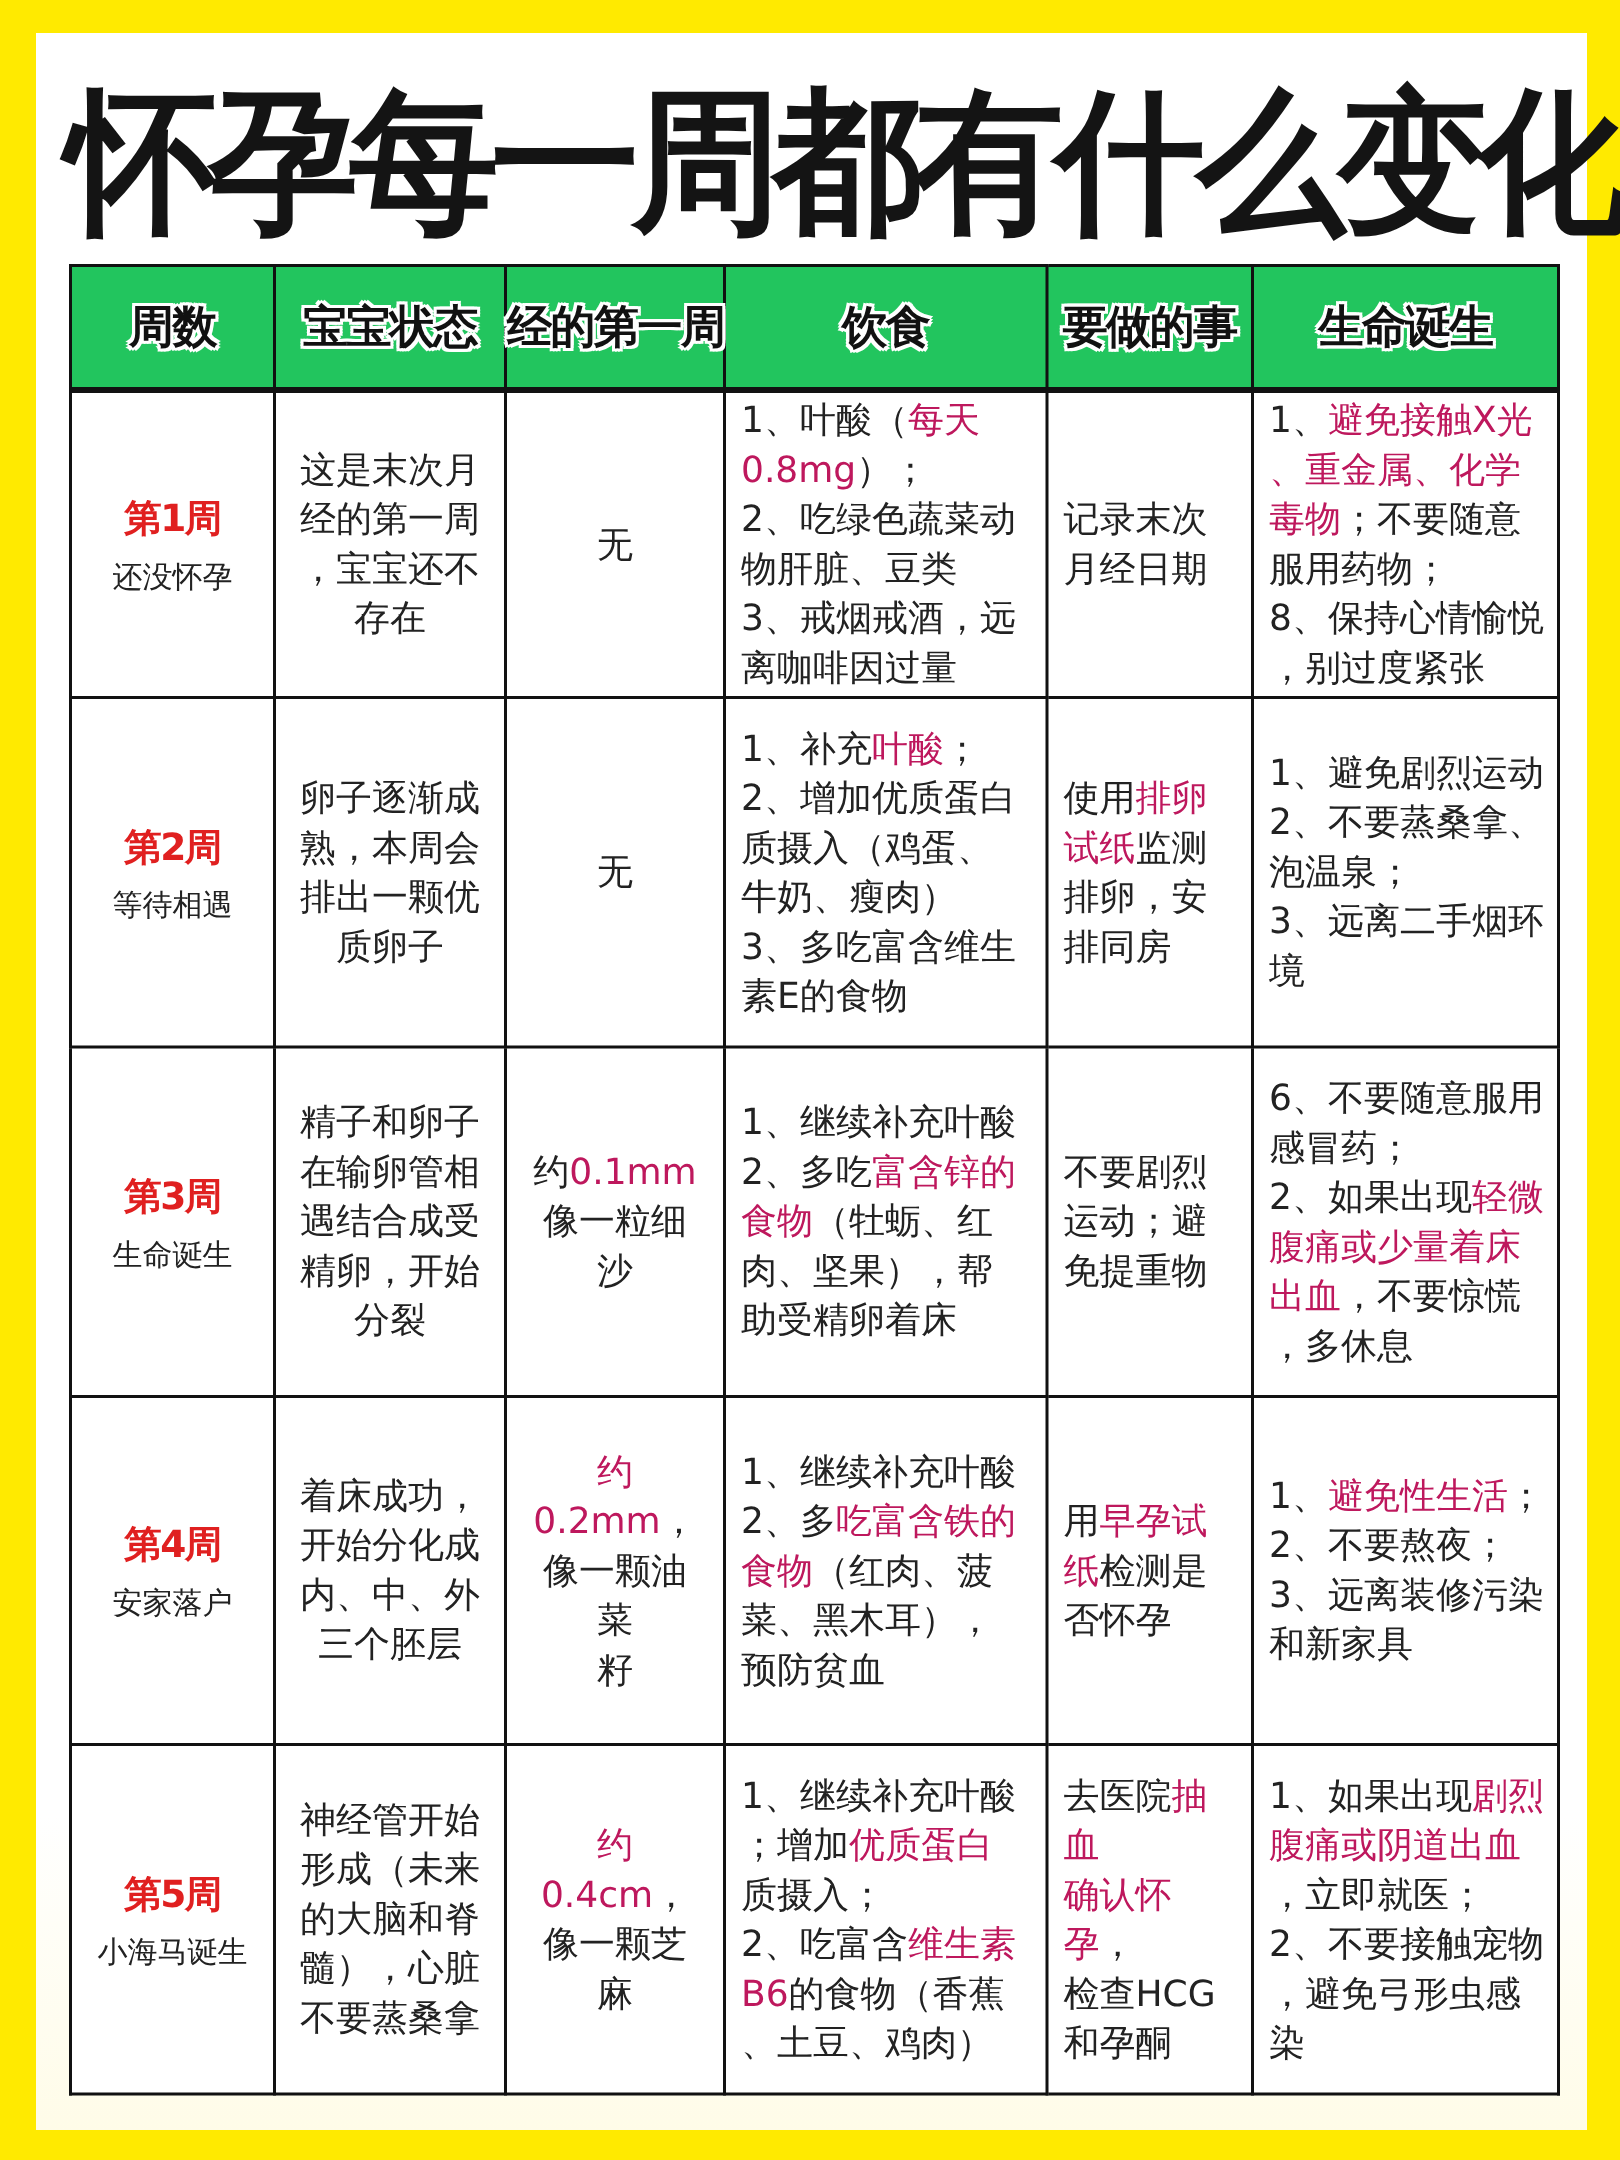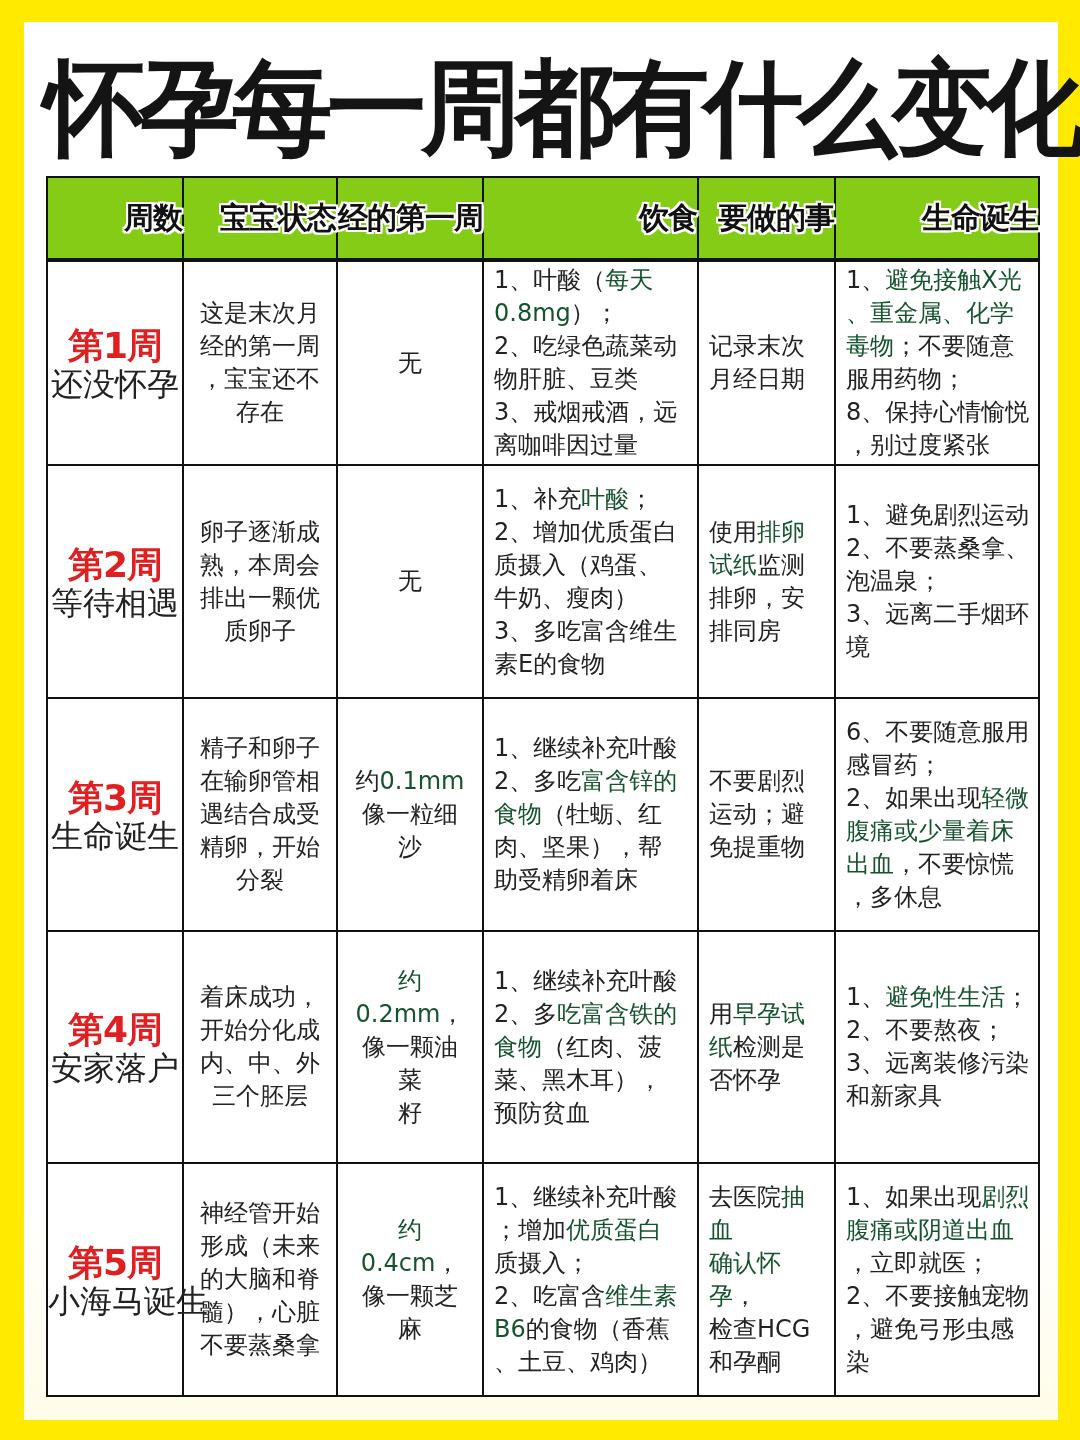--- a/index.html
+++ b/index.html
@@ -29,42 +29,42 @@
     width: 992px;
     border-collapse: collapse;
     table-layout: fixed;
   }
   table.weeks td, table.weeks th {
     border: 2px solid #111;
     padding: 0;
     vertical-align: middle;
   }
   table.weeks thead th {
-    background: #84cc16;
+    background: #22c55e;
     height: 80px;
     font-weight: bold;
     font-size: 30px;
     color: #111;
-    text-align: right;
+    text-align: center;
     white-space: nowrap;
     text-shadow: -2px -2px 0 #fff, 2px -2px 0 #fff, -2px 2px 0 #fff, 2px 2px 0 #fff,
                  0 2px 0 #fff, 0 -2px 0 #fff, 2px 0 0 #fff, -2px 0 0 #fff;
     letter-spacing: -1px;
   }
   table.weeks thead tr { border-bottom: 4px solid #111; }
   table.weeks tbody td {
     font-size: 24px; line-height: 33px; color: #222;
     background: #fff;
   }
   .c-week { text-align: center; }
-  .week-no { display: block; color: #E02020; font-weight: bold; font-size: 36px; line-height: 42px; letter-spacing: -1px; }
-  .week-name { display: block; font-size: 32px; line-height: 34px; white-space: nowrap; }
+  .week-no { display: block; color: #E02020; font-weight: bold; font-size: 25px; line-height: 42px; letter-spacing: -1px; }
+  .week-name { display: block; font-size: 20px; line-height: 34px; white-space: nowrap; }
   .c-center { text-align: center; padding: 0 16px !important; }
   .c-left { text-align: left; padding: 0 6px 0 10px !important; }
-  .red { color: #14532d; }
+  .red { color: #be185d; }
   .line { display: block; }
 </style>
 </head>
 <body>
 
 <div class="panel"></div>
 <div class="title">怀孕每一周都有什么变化</div>
 
 <table class="weeks">
   <colgroup>

